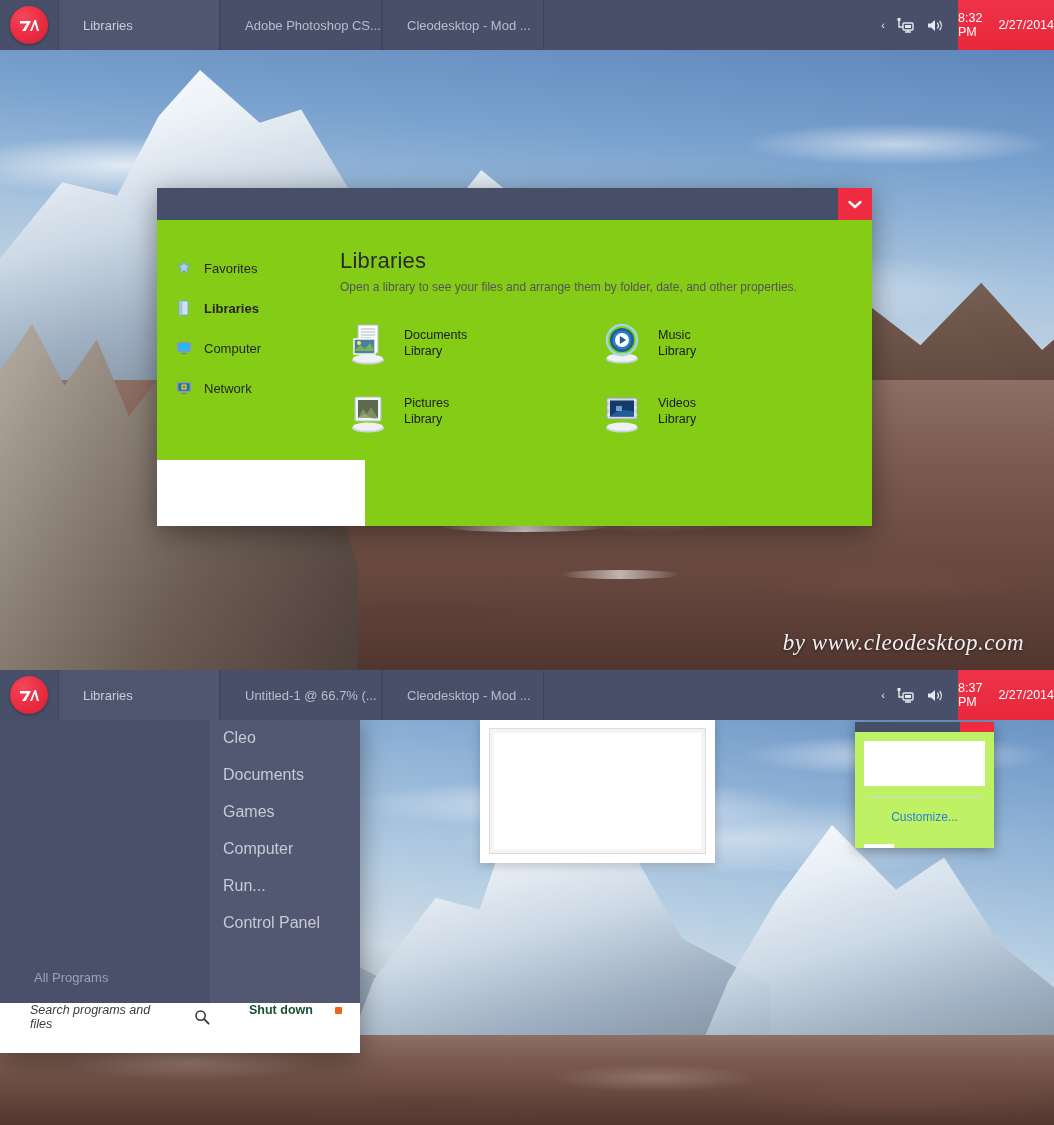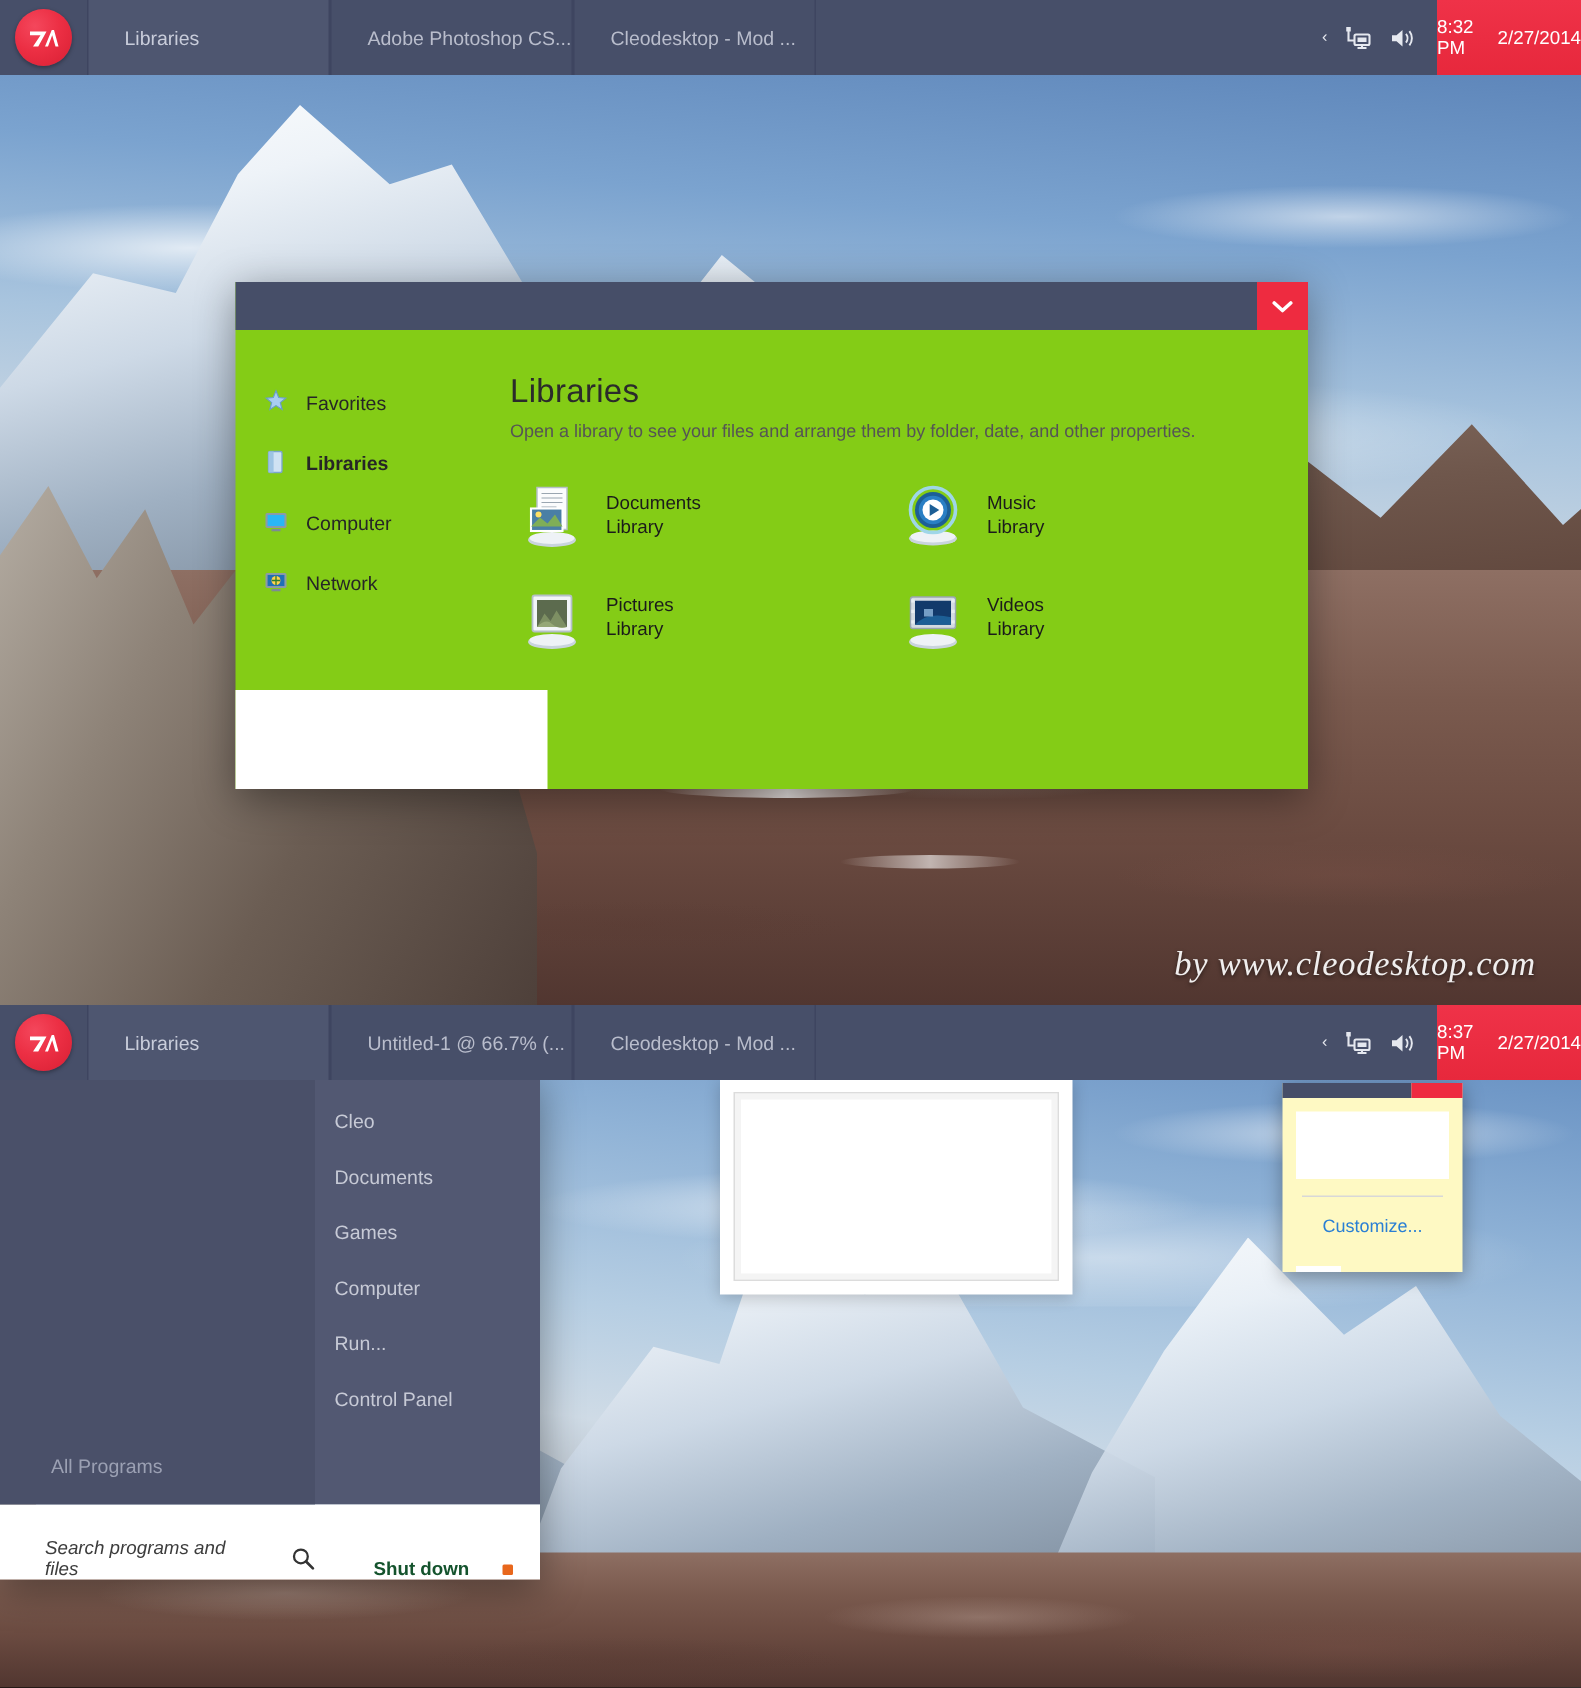--- a/index.html
+++ b/index.html
@@ -150,29 +150,29 @@
 
   
   #start-menu {
     position: absolute; left: 0; top: 715px; width: 360px; height: 338px; z-index: 35;
     box-shadow: 0 6px 26px rgba(0,0,0,.40); display: flex; flex-direction: column;
   }
   .sm-panels { flex: 1; display: flex; }
   .sm-left { width: 210px; background: #4a5069; position: relative; text-align: center; }
   .sm-right { flex: 1; background: #525872; padding-top: 14px; }
   .sm-item {
-    height: 37px; display: flex; align-items: center; padding-left: 13px;
-    color: #c7cad6; font-size: 13px; cursor: pointer;
+    height: 37px; display: flex; padding-left: 13px;
+    color: #c7cad6; font-size: 16px; cursor: pointer;
   }
   .sm-allprograms {
     position: absolute; left: 34px; bottom: 18px;
     color: #9ba0b3; font-size: 13px; cursor: pointer;
   }
   .sm-footer {
-    height: 50px; background: #fff; display: flex; align-items: flex-end;
+    height: 50px; background: #fff; display: flex; align-items: flex-start;
   }
   .sm-search {
     flex: 0 0 210px; display: flex; align-items: center; padding-left: 30px; gap: 20px;
   }
   .sm-search-text {
     font-size: 12.5px; color: #3c3c3c; font-style: italic;
   }
   .sm-search-ico { cursor: pointer; display: flex; }
   .sm-shutdown {
     flex: 1; display: flex; align-items: center; gap: 22px; padding-left: 39px;
@@ -188,22 +188,22 @@
     background: #ffffff; z-index: 32; box-shadow: 0 2px 10px rgba(0,0,0,.20);
     padding: 9px;
   }
   .cw-inner {
     width: 100%; height: 100%; background: #fff;
     border: 1px solid #dcdcdc; box-shadow: inset 0 0 0 4px #f4f4f4;
   }
 
   
   #customize-popup {
-    position: absolute; left: 855px; top: 722px; width: 120px; height: 126px;
-    background: #fef9c3; z-index: 33; box-shadow: 0 3px 12px rgba(0,0,0,.35);
+    position: absolute; left: 855px; top: 722px; width: 139px; height: 126px;
+    background: #bef264; z-index: 33; box-shadow: 0 3px 12px rgba(0,0,0,.35);
   }
   .cp-titlebar { height: 10px; display: flex; }
   .cp-tb-dark { flex: 1; background: #464e68; }
   .cp-tb-red { width: 34px; background: #ee2b40; }
   .cp-content { padding: 9px 9px 0 9px; }
   .cp-white { height: 45px; background: #fff; }
   .cp-divider { height: 1px; background: #d8d8d8; margin: 11px 4px 0 4px; }
   .cp-link {
     text-align: center; margin-top: 12px; font-size: 12px;
     color: #2a7fd4; cursor: pointer;

